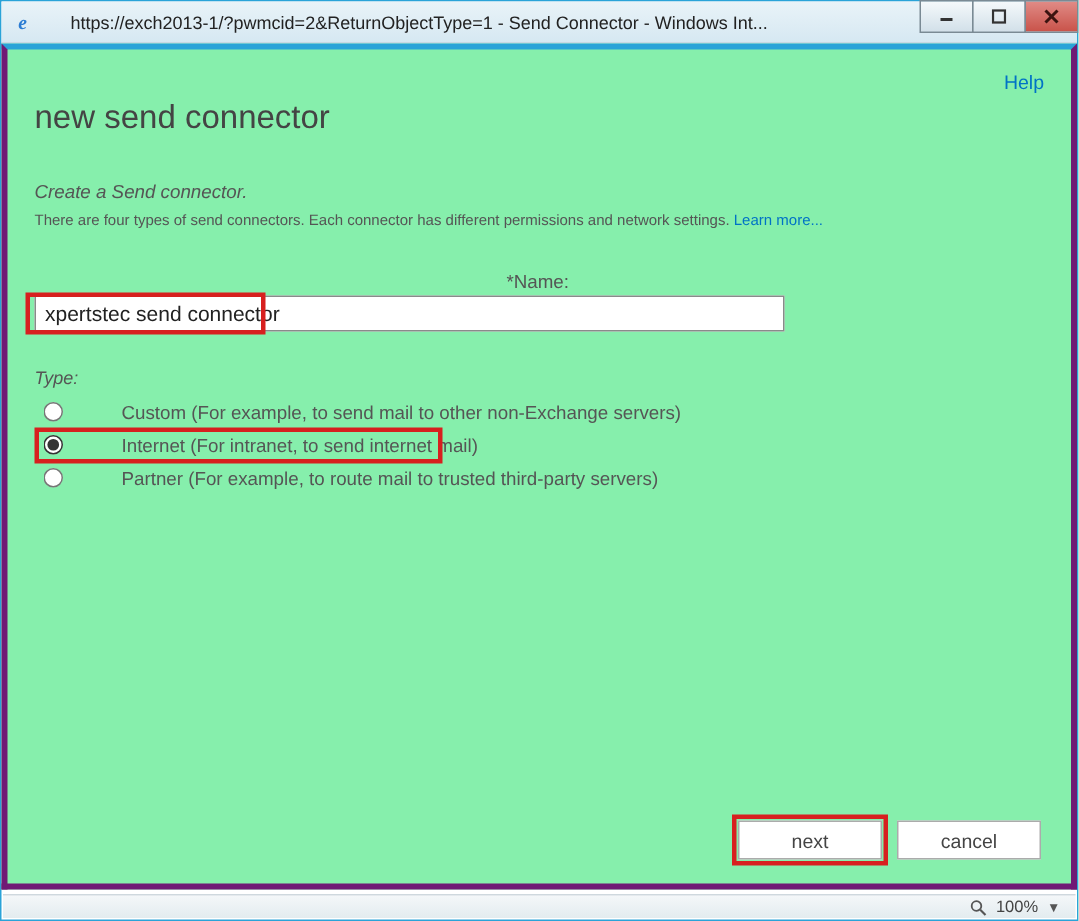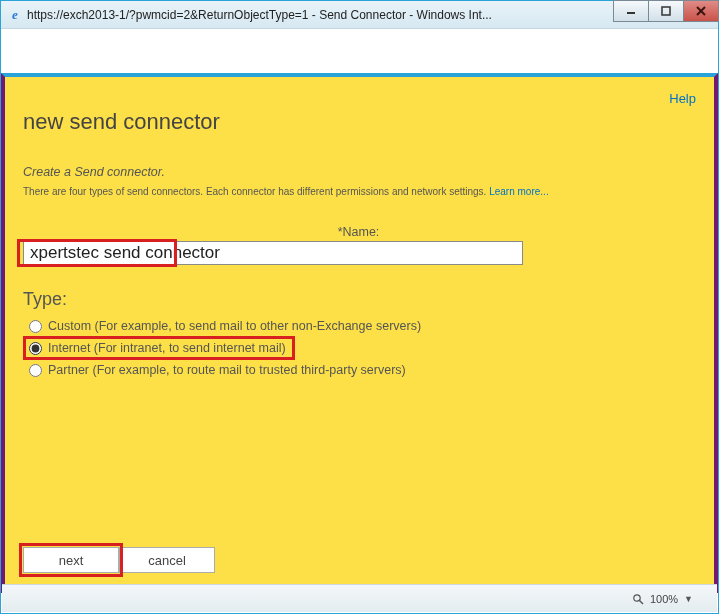--- a/index.html
+++ b/index.html
@@ -34,20 +34,21 @@
     display: inline-flex; align-items: center; justify-content: center;
     color: #2b7cd3; font-size: 13px;
     font-weight: bold;
     font-style: italic;
     font-family: Georgia, serif;
   }
   .titlebar .title-text {
     flex: 1;
     white-space: nowrap; overflow: hidden; text-overflow: ellipsis;
     padding-right: 6px;
+    margin-left: 20px;
   }
   .win-controls { display: flex; height: 100%; }
   .win-btn {
     width: 36px; height: 22px;
     margin-top: -1px;
     border: 1px solid #7a8a94;
     background: linear-gradient(#f5f9fb,#d2e0e9);
     display: flex; align-items: center; justify-content: center;
     font-family: Arial, sans-serif;
     font-size: 12px;
@@ -56,22 +57,21 @@
   }
   .win-btn.close {
     background: linear-gradient(#e08b86,#c9534a);
     color: #3b1410;
   }
   .client {
     position: absolute;
     top: 28px; left: 0; right: 0; bottom: 20px;
     border: 4px solid #701a75;
     border-top: 4px solid #2aa3d8;
-    background: #fde047;
-    margin-top: 44px;
+    background: #86efac;
   }
   .inner {
     position: absolute;
     top: 0; left: 0; right: 0; bottom: 0;
     padding: 14px 20px 16px 18px;
     display: flex;
     flex-direction: column;
   }
   .help-link {
     position: absolute;
@@ -96,48 +96,50 @@
     position: absolute;
     top: -2px; left: -6px;
     width: 160px; height: 28px;
     border: 3px solid #d7201f;
     pointer-events: none;
   }
   input.text-input {
     width: 500px; height: 24px;
     border: 1px solid #8a8a8a;
     padding: 2px 6px;
-    font-size: 17px;
+    font-size: 14px;
     font-family: inherit;
     color: #222;
   }
-  .type-label { color: #555; font-size: 18px; margin-bottom: 6px; }
+  .type-label { color: #555; font-size: 12px; margin-bottom: 6px; font-style: italic; }
   .radio-row {
-    display: flex; align-items: flex-end;
+    display: flex; align-items: flex-start;
     padding: 3px 6px 3px 6px;
     margin-bottom: 2px;
     color: #555;
     font-size: 12.5px;
     position: relative;
     cursor: pointer;
+    gap: 33px;
   }
   .radio-row input[type=radio]{
     margin-right: 6px;
     width: 13px; height: 13px;
     accent-color: #333;
   }
   .radio-highlight {
     position: absolute;
     border: 3px solid #d7201f;
     pointer-events: none;
   }
   .footer {
     margin-top: auto;
     display: flex;
-    justify-content: flex-start;
+    justify-content: flex-end;
+    gap: 10px;
     padding-top: 10px;
   }
   .btn {
     min-width: 96px;
     height: 26px;
     border: 1px solid #ababab;
     background: #fff;
     color: #444;
     font-size: 13px;
     font-family: inherit;
@@ -146,29 +148,29 @@
   .btn-wrap { position: relative; display: inline-block; }
   .btn-highlight {
     position: absolute;
     top: -4px; left: -4px; right: -4px; bottom: -4px;
     border: 3px solid #d7201f;
     pointer-events: none;
   }
   .statusbar {
     position: absolute;
     left: 1px; right: 1px; bottom: 1px;
-    height: 28px;
+    height: 16px;
     background: linear-gradient(#f4f7f9,#e3ecef);
     border-top: 1px solid #cfd8de;
     display: flex;
     align-items: center;
     justify-content: flex-end;
     font-size: 11px;
     color: #444;
-    padding-right: 24px;
+    padding-right: 10px;
     gap: 6px;
   }
   .zoom-icon {
     width: 12px; height: 12px;
     display: inline-flex; align-items:center; justify-content:center;
   }
   .dropdown-arrow { font-size: 9px; color: #555; }
 </style>
 </head>
 <body>

